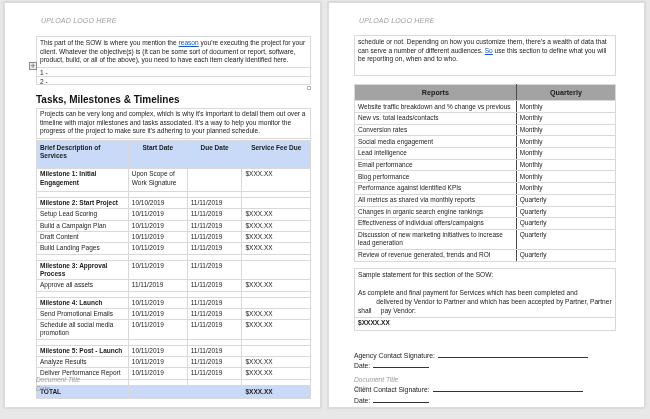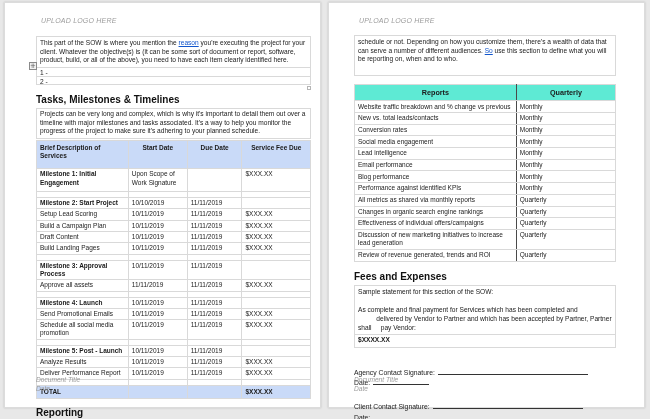--- a/index.html
+++ b/index.html
@@ -57,21 +57,21 @@
     background:#c9daf8; font-weight:bold; text-align:center; padding:3px 2px 8px 2px;
   }
   .milestone-table th:first-child { text-align:left; padding-left:3px; }
   .milestone-table td.bold { font-weight:bold; }
   .milestone-table tr.tall td { padding-bottom:4px; }
   .milestone-table tr.spacer td { height:6px; padding:0; }
   .milestone-table tr.total-row td { background:#c9daf8; font-weight:bold; padding:2px 3px; }
 
   .reports-table { margin-top:8px; }
   .reports-table th {
-    background:#5eead4; font-weight:bold; text-align:center; font-size:7.2px; padding:3px 15px;
+    background:#a3a3a3; font-weight:bold; text-align:center; font-size:7.2px; padding:3px 15px;
   }
   .reports-table th:first-child, .reports-table td:first-child { border-right:1px solid #4a4a4a; }
   .reports-table td { padding:1.2px 3px; }
 
   .fees-box { font-size:6.6px; line-height:1.35; }
   .fees-box .statement { padding:2px 3px 1px 3px; white-space:pre-wrap; }
   .fees-box .blank-line { height:7px; }
   .fees-box .amount-row { border-top:1px solid #d9d9d9; padding:1px 3px 2px 3px; font-weight:bold; }
 
   .signature-block { margin-top:14px; font-size:6.8px; line-height:1.5; }
@@ -240,21 +240,20 @@
       <tbody>
         <tr class="total-row">
           <td>TOTAL</td>
           <td></td>
           <td></td>
           <td>$XXX.XX</td>
         </tr>
       </tbody>
     </table>
 
-    <h2 class="section-heading" style="margin-top:8px;">Reporting</h2>
 
     <div class="page-footer">
       <div>Document Title</div>
       <div>Date</div>
     </div>
   </div>
 </div>
 
 <div class="page" id="page2">
   <div class="page-inner">
@@ -326,21 +325,20 @@
             <td>Quarterly</td>
           </tr>
           <tr>
             <td>Review of revenue generated, trends and ROI</td>
             <td>Quarterly</td>
           </tr>
         </tbody>
     </table>
 
     <div class="fees-section">
-      <h2 class="section-heading">Fees and Expenses</h2>
       <div class="boxed fees-box">
         <div class="statement">Sample statement for this section of the SOW:</div>
         <div class="blank-line"></div>
         <div class="statement" id="fees-statement">As complete and final payment for Services which has been completed and
           delivered by Vendor to Partner and which has been accepted by Partner, Partner
 shall     pay Vendor:</div>
         <div class="amount-row">$XXXX.XX</div>
       </div>
     </div>
 

